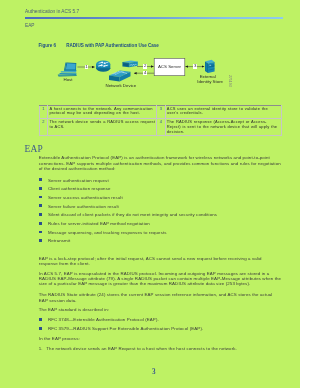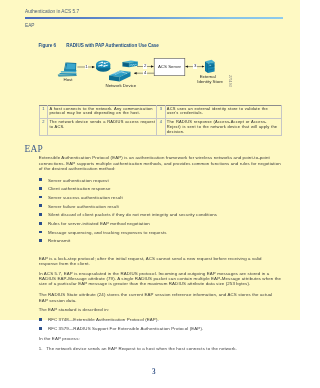--- a/index.html
+++ b/index.html
@@ -1,18 +1,18 @@
 <!DOCTYPE html>
 <html><head>
 <meta charset="utf-8">
 <style>
 html,body{margin:0;padding:0;background:#fff;}
 *{box-sizing:border-box;}
 body{width:300px;height:388px;font-family:"Liberation Sans",sans-serif;overflow:hidden;}
-.page{position:relative;width:300px;height:320px;background:#fef9c3;}
+.page{position:relative;width:300px;height:388px;background:#bef264;}
 
 
 .rh-title{position:absolute;left:25px;top:9.0px;font-size:4.75px;color:#4a5d77;letter-spacing:0.01px;}
 .rh-rule{position:absolute;left:24.6px;top:17.4px;width:258.4px;height:1.5px;
   background:linear-gradient(90deg,#4a6cbe 0%,#5278c0 15%,#6a9ad4 45%,#86c2e6 78%,#8ecbec 100%);}
 .rh-sub{position:absolute;left:25px;top:23.3px;font-size:4.75px;color:#4a5d77;}
 
 
 .figcap{position:absolute;left:38.4px;top:42.7px;font-size:4.55px;font-weight:bold;color:#1e4d86;white-space:nowrap;}
 .figcap .num{margin-right:10.2px;}

